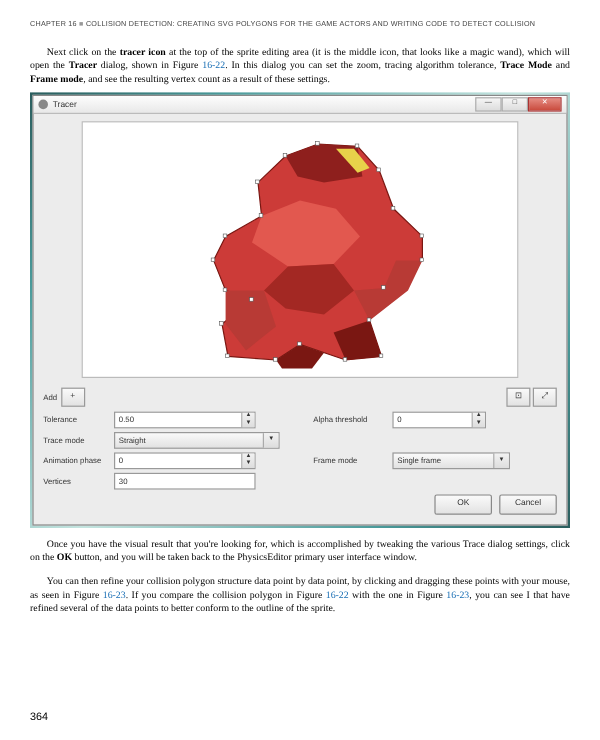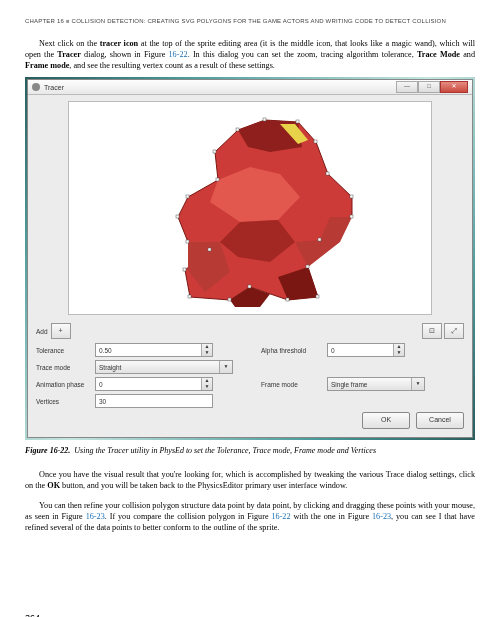--- a/index.html
+++ b/index.html
@@ -254,23 +254,20 @@
         </div>
 
         <div class="btnbar">
           <div class="dlgbtn">OK</div>
           <div class="dlgbtn">Cancel</div>
         </div>
       </div>
     </div>
   </div>
 
-  <p class="caption">
-    <b>Figure 16-22.</b>&nbsp;&nbsp;<span>Using the Tracer utility in PhysEd to set the Tolerance, Trace mode, Frame mode and Vertices</span>
-  </p>
 
   <p class="body-text">
     <span class="indent"></span><span>Once you have the visual result that you're looking for, which is accomplished by tweaking the various Trace dialog settings, click on the </span><b>OK</b><span> button, and you will be taken back to the PhysicsEditor primary user interface window.</span>
   </p>
   <p class="body-text">
     <span class="indent"></span><span>You can then refine your collision polygon structure data point by data point, by clicking and dragging these points with your mouse, as seen in Figure </span><span class="fig-link">16-23</span><span>. If you compare the collision polygon in Figure </span><span class="fig-link">16-22</span><span> with the one in Figure </span><span class="fig-link">16-23</span><span>, you can see I that have refined several of the data points to better conform to the outline of the sprite.</span>
   </p>
 
   <div class="footer">
     <span class="pagenum">364</span>

